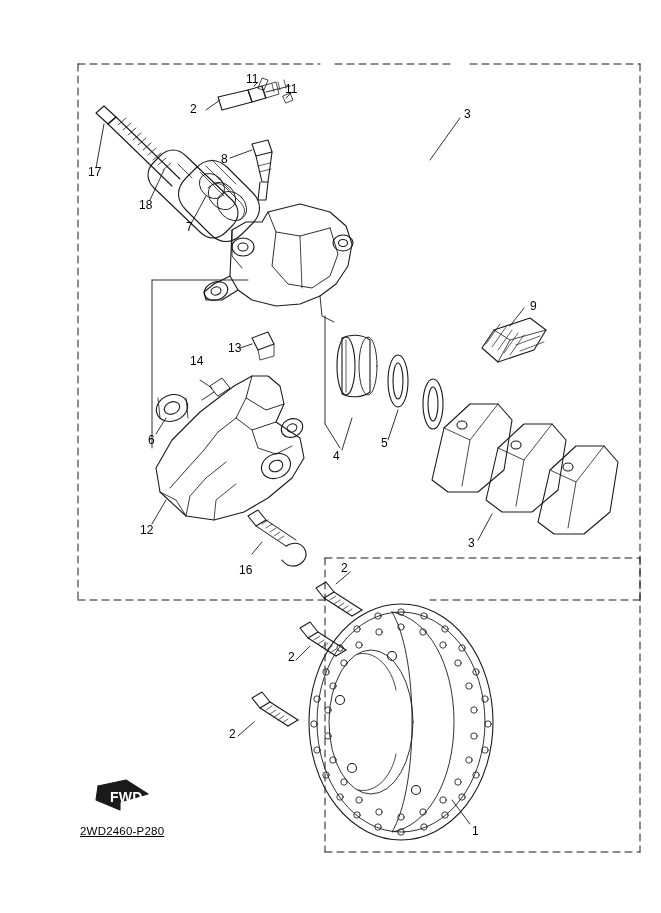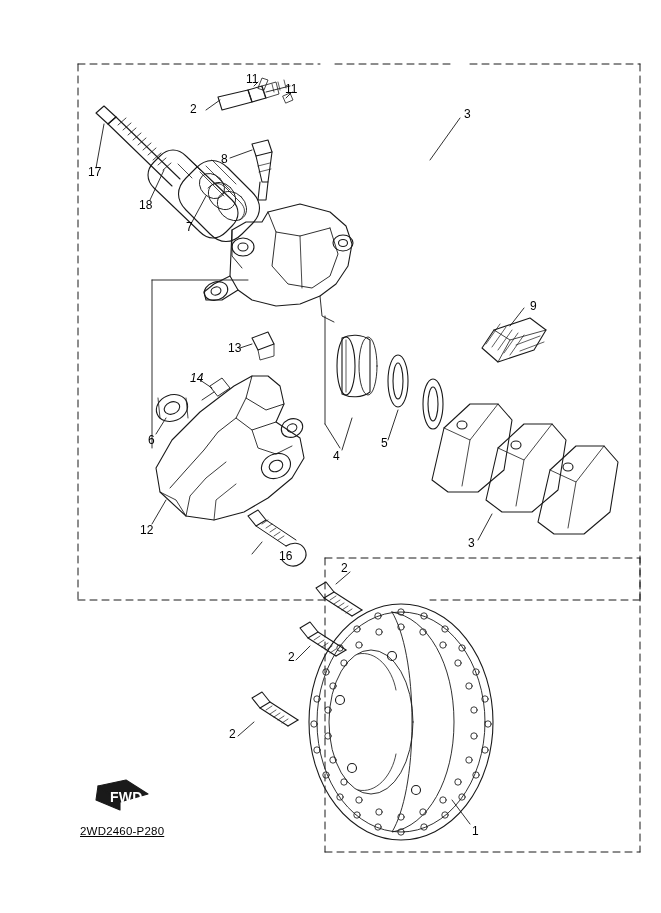--- a/index.html
+++ b/index.html
@@ -345,23 +345,23 @@
   <span class="callout" style="left:381px; top:437px;">5</span>
   <span class="callout" style="left:148px; top:434px;">6</span>
   <span class="callout" style="left:186px; top:221px;">7</span>
   <span class="callout" style="left:221px; top:153px;">8</span>
   <span class="callout" style="left:530px; top:300px;">9</span>
   <span class="callout" style="left:190px; top:103px;">2</span>
   <span class="callout" style="left:246px; top:73px;">11</span>
   <span class="callout" style="left:285px; top:83px;">11</span>
   <span class="callout" style="left:140px; top:524px;">12</span>
   <span class="callout" style="left:228px; top:342px;text-align:right;">13</span>
-  <span class="callout" style="left:190px; top:372px;font-style:italic;">14</span>
+  <span class="callout" style="left:190px; top:355px;">14</span>
   <span class="callout" style="left:468px; top:537px;">3</span>
-  <span class="callout" style="left:239px; top:550px;margin-left:40px;">16</span>
+  <span class="callout" style="left:239px; top:564px;">16</span>
   <span class="callout" style="left:88px;  top:166px;">17</span>
   <span class="callout" style="left:139px; top:199px;">18</span>
 
   <span class="fwd-label" style="left:110px; top:789px;">FWD</span>
 
   <span class="partcode" style="left:80px; top:825px;text-decoration:underline;">2WD2460-P280</span>
 
 </div>
 
 </body></html>

